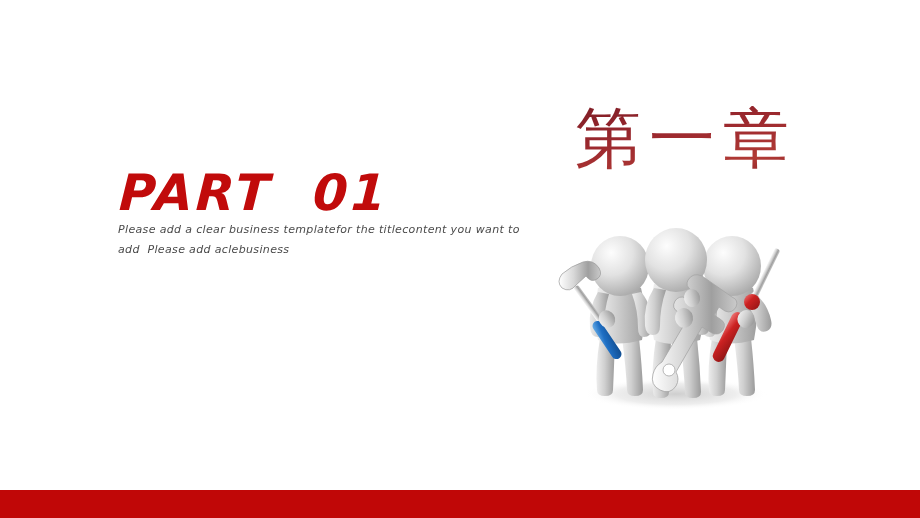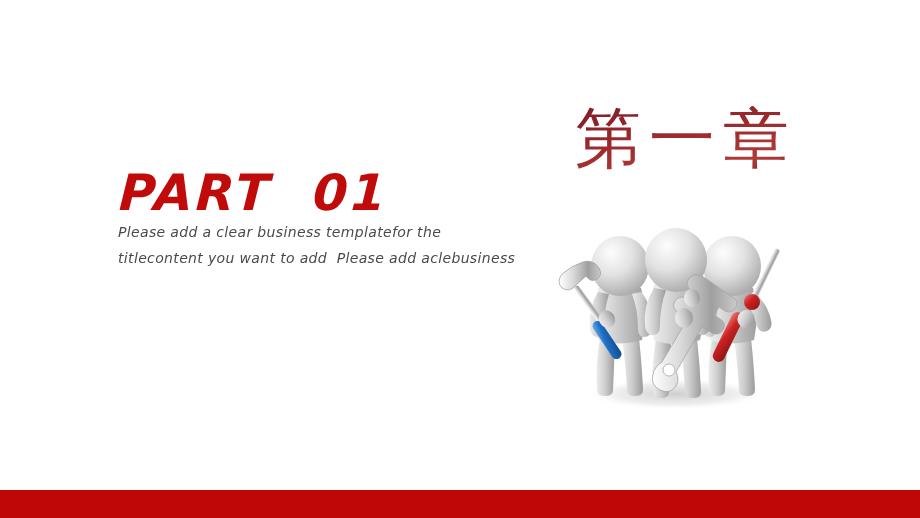--- a/index.html
+++ b/index.html
@@ -42,21 +42,21 @@
     font-weight: 400;
     letter-spacing: 6px;
     color: #262626;
     line-height: 1.08;
     margin: 0 0 12px 0;
     white-space: pre;
   }
   #body-text {
     font-family: "DejaVu Sans", sans-serif;
     font-style: italic;
-    font-size: 14px;
+    font-size: 11px;
     line-height: 1.85;
     color: #4a4a4a;
     letter-spacing: 0.35px;
     margin: 0;
     width: 410px;
     white-space: pre-wrap;
   }
 
   
   #chapter-heading {

